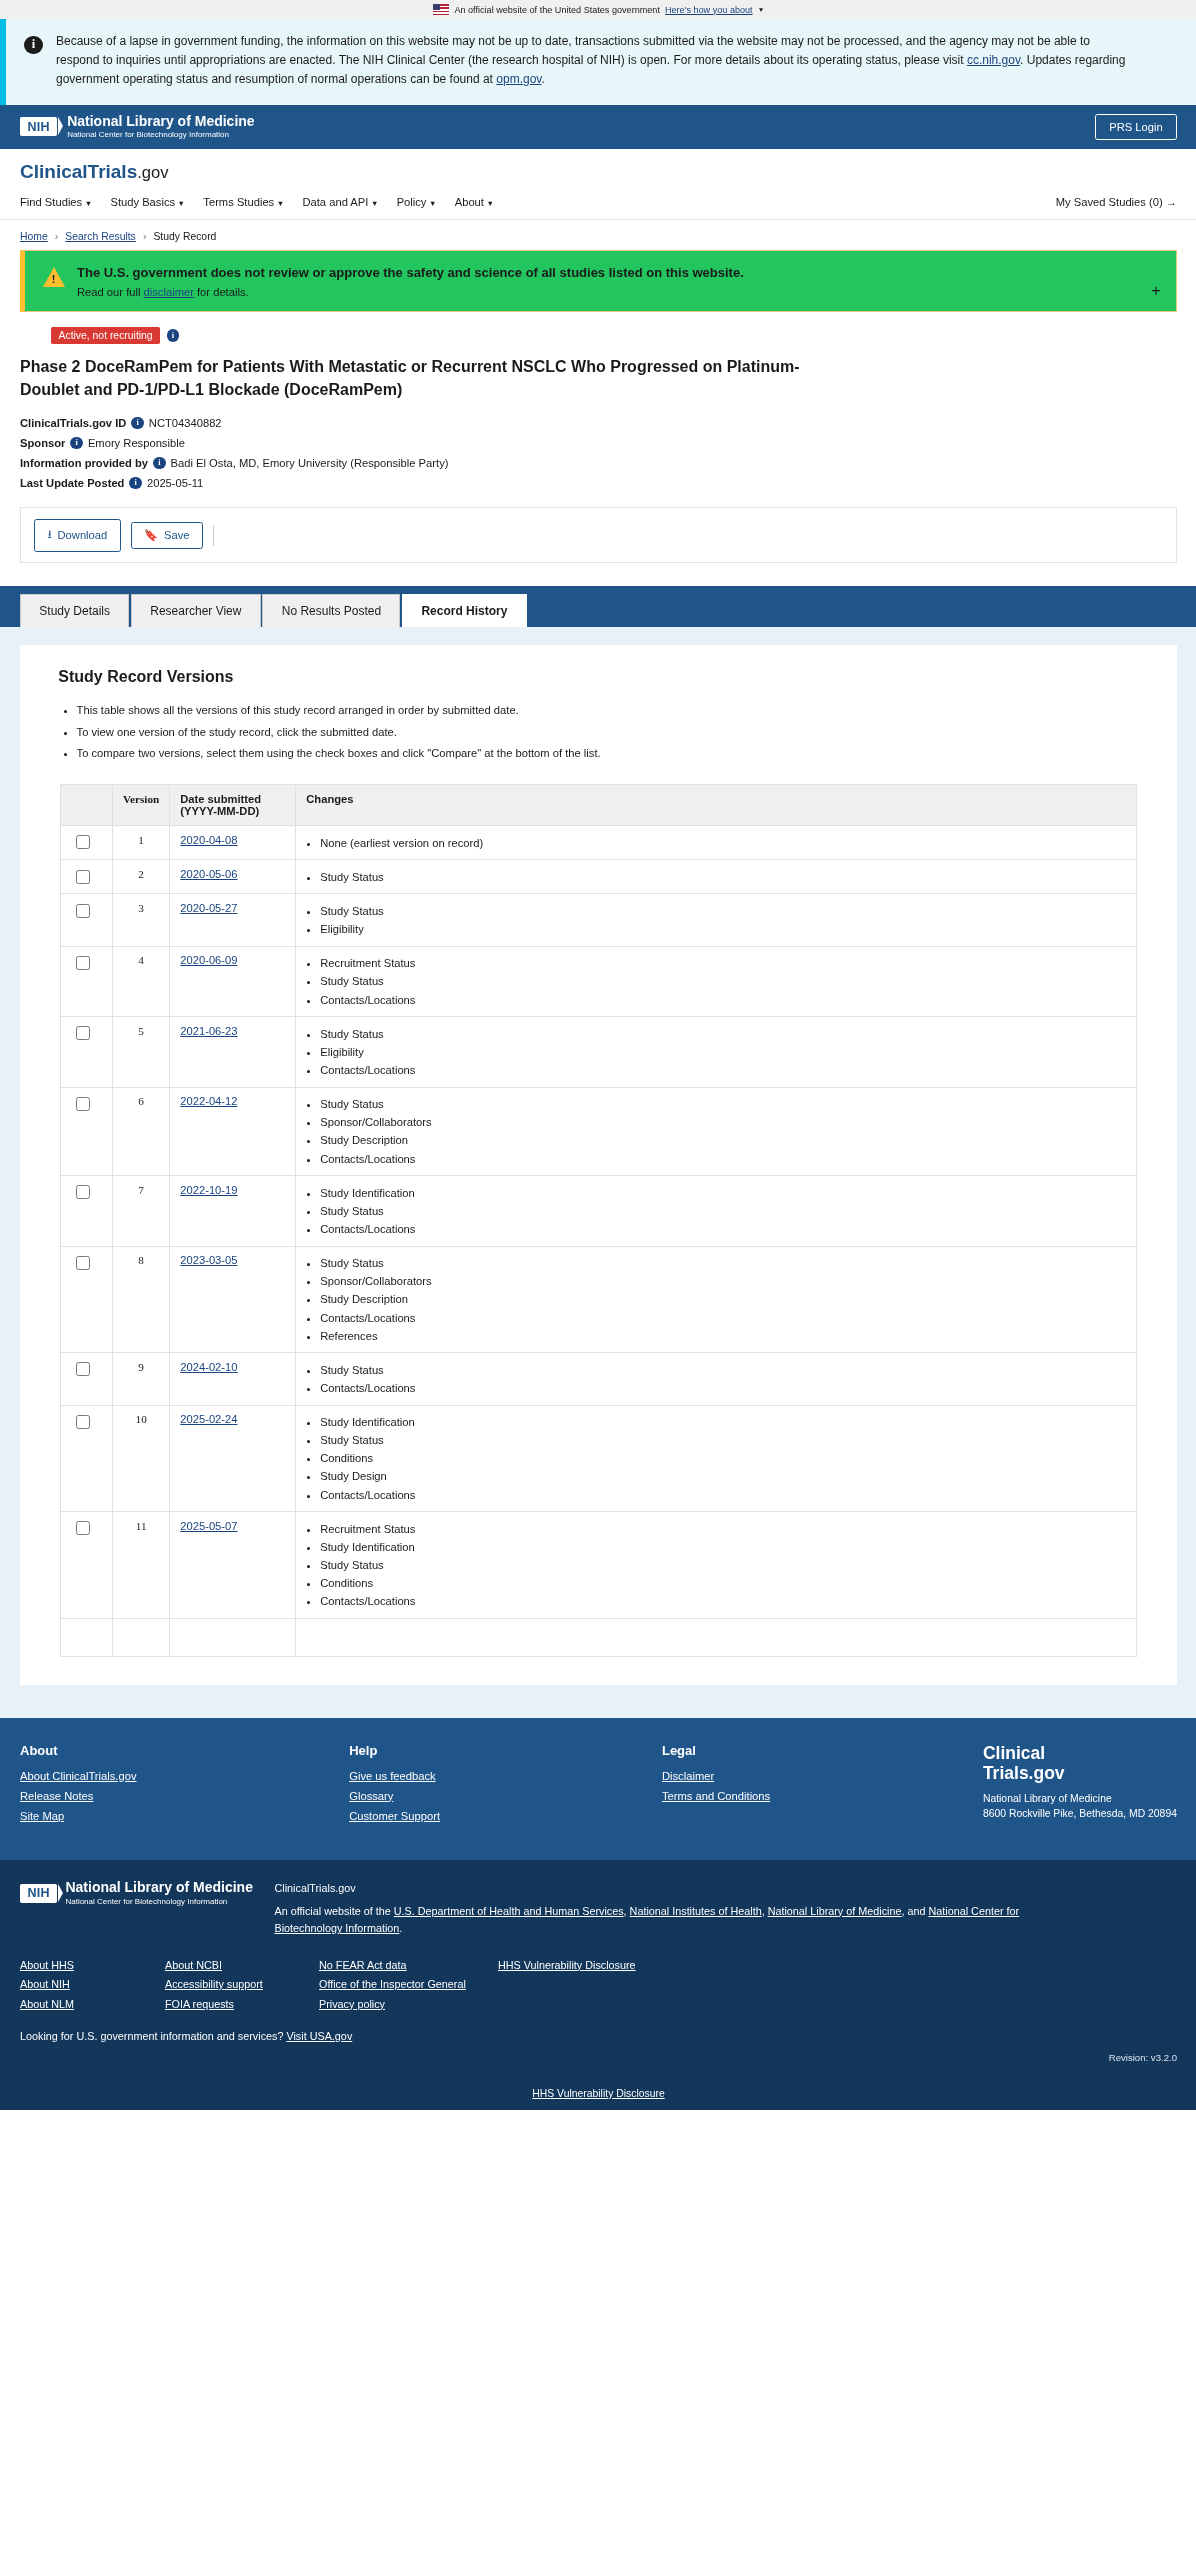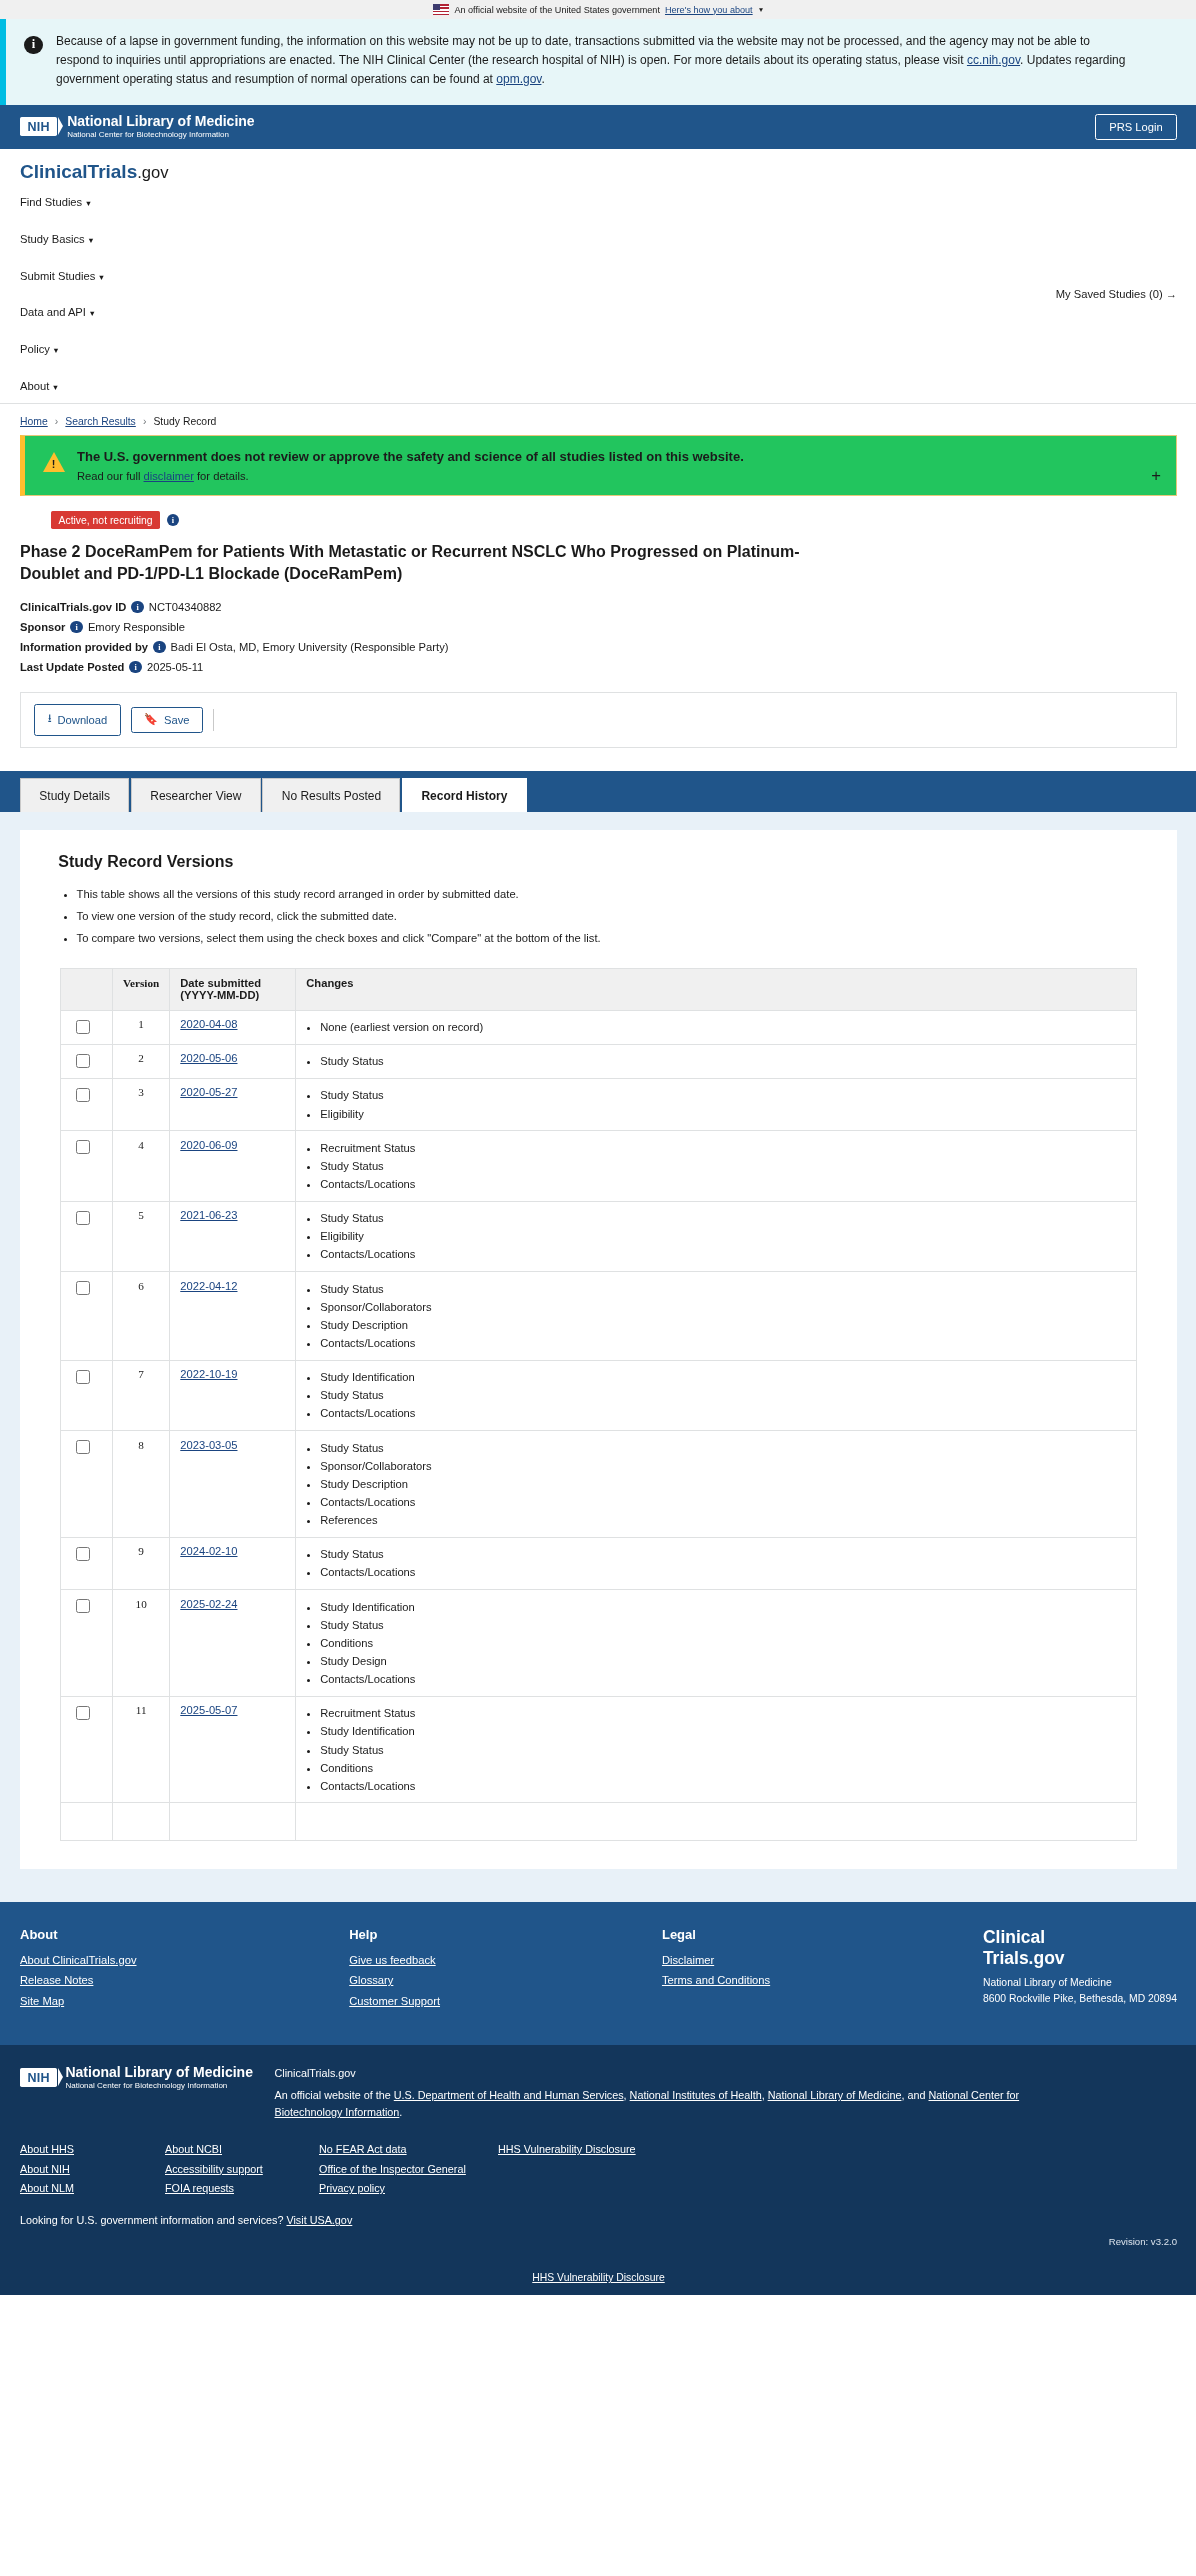--- a/index.html
+++ b/index.html
@@ -126,21 +126,21 @@
     font-weight: bold;
     margin-bottom: 10px;
   }
   .brand .dotgov { font-weight: normal; color: #1b1b1b; font-size: 16.6px; }
   .nav-row {
     display: flex;
     align-items: center;
     justify-content: space-between;
     padding-bottom: 7.5px;
   }
-  .nav-items { display: flex; gap: 18.3px; flex-direction: column; }
+  .nav-items { display: flex; gap: 18.3px; }
   .nav-item {
     font-size: 11.2px;
     color: #1b1b1b;
     cursor: pointer;
     padding: 3.3px 0;
   }
   .nav-item .chev { font-size: 7.5px; margin-left: 2.5px; }
   .saved-studies { font-size: 11.2px; color: #1b1b1b; cursor: pointer; }
 
   
@@ -381,21 +381,21 @@
 </div>
 
 <div class="site-header">
   <div class="brand">
     <span>ClinicalTrials</span><span class="dotgov">.gov</span>
   </div>
   <div class="nav-row">
     <div class="nav-items">
       <div class="nav-item"><span>Find Studies</span><span class="chev">▼</span></div>
       <div class="nav-item"><span>Study Basics</span><span class="chev">▼</span></div>
-      <div class="nav-item"><span>Submit Studies</span><span class="chev">▼</span></div>
+      <div class="nav-item"><span>Terms Studies</span><span class="chev">▼</span></div>
       <div class="nav-item"><span>Data and API</span><span class="chev">▼</span></div>
       <div class="nav-item"><span>Policy</span><span class="chev">▼</span></div>
       <div class="nav-item"><span>About</span><span class="chev">▼</span></div>
     </div>
     <div class="saved-studies">My Saved Studies (0) →</div>
   </div>
 </div>
 
 <div class="breadcrumb">
   <a href="#">Home</a>

